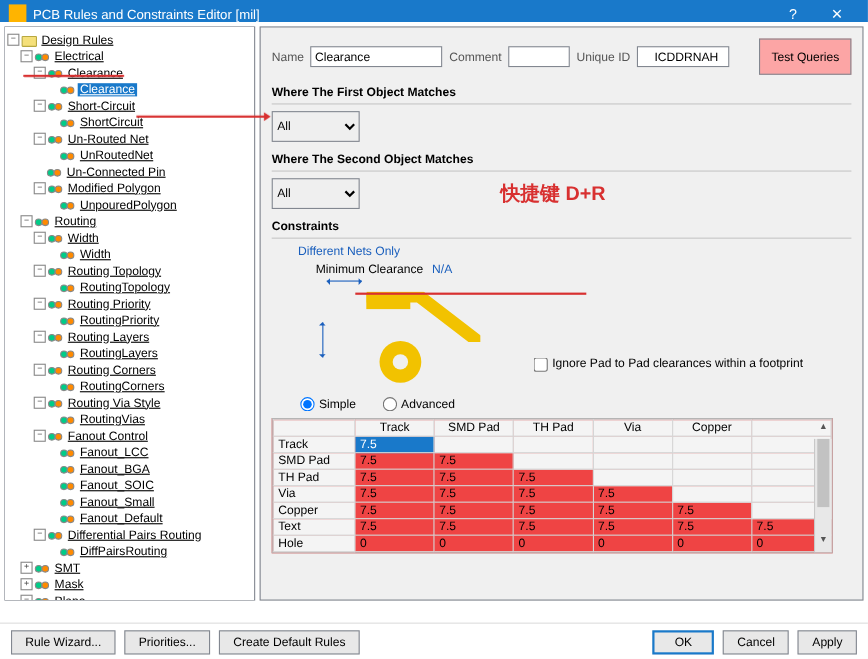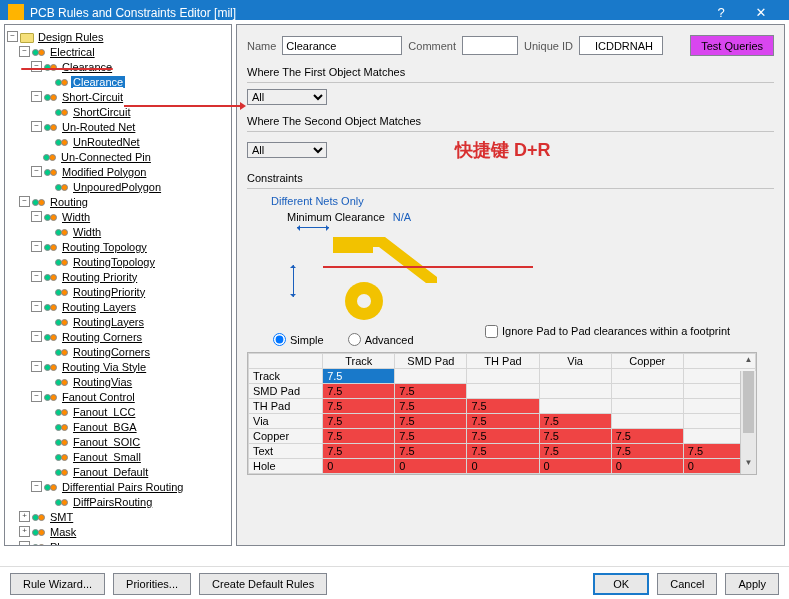--- a/index.html
+++ b/index.html
@@ -25,26 +25,26 @@
 .tree-node .ico.leaf::before { background: #0c8; }
 .tree-node .ico.leaf::after { background: #ff8a00; }
 .tree-node .lbl { padding: 0 2px; text-decoration: underline; }
 .tree-node.sel .lbl { background: #1979ca; color: #fff; }
 
 .right-pane { flex: 1; border: 1px solid #828790; background: #f0f0f0; padding: 10px; position: relative; overflow: hidden; font-size: 11px; }
 
 .row-top { display: flex; align-items: center; gap: 6px; margin-bottom: 10px; }
 .row-top .lbl { color: #555; }
 .row-top input { border: 1px solid #828790; height: 19px; font-size: 11px; padding: 0 3px; }
-.row-top .btn { border: 1px solid #828790; background: #d946ef; height: 21px; padding: 0 10px; font-size: 11px; }
-
-.sect-title { font-weight: normal; margin: 6px 0 4px; }
+.row-top .btn { border: 1px solid #828790; background: #fca5a5; height: 33px; padding: 0 10px; font-size: 11px; }
+
+.sect-title { font-weight: bold; margin: 6px 0 4px; }
 .hr { height: 1px; background: #c5c5c5; margin-bottom: 6px; }
 .sel-row { display: flex; align-items: center; gap: 8px; margin-bottom: 10px; }
-.sel-row select { border: 1px solid #828790; height: 16px; width: 80px; font-size: 11px; }
+.sel-row select { border: 1px solid #828790; height: 28px; width: 80px; font-size: 11px; }
 
 .callout { position: absolute; color: #d83030; font-weight: bold; font-size: 18px; font-family: SimHei, sans-serif; }
 .diff-nets { color: #1a5fbd; font-size: 11px; margin: 6px 0 4px 24px; }
 .mincl { display: flex; align-items: center; gap: 8px; margin-left: 40px; font-size: 11px; }
 .mincl .val { color: #1a5fbd; }
 
 .diagram { position: relative; width: 170px; height: 100px; margin: 4px 0 6px 28px; }
 .diagram .poly1 { position: absolute; left: 58px; top: 10px; width: 104px; height: 46px; background: #f2c200; clip-path: polygon(0 0, 52px 0, 104px 40px, 104px 46px, 93px 46px, 46px 10px, 0 10px); }
 .diagram .poly2 { position: absolute; left: 58px; top: 12px; width: 40px; height: 14px; background: #f2c200; }
 .diagram .ring { position: absolute; left: 70px; top: 55px; width: 38px; height: 38px; border-radius: 50%; background: #f2c200; }

